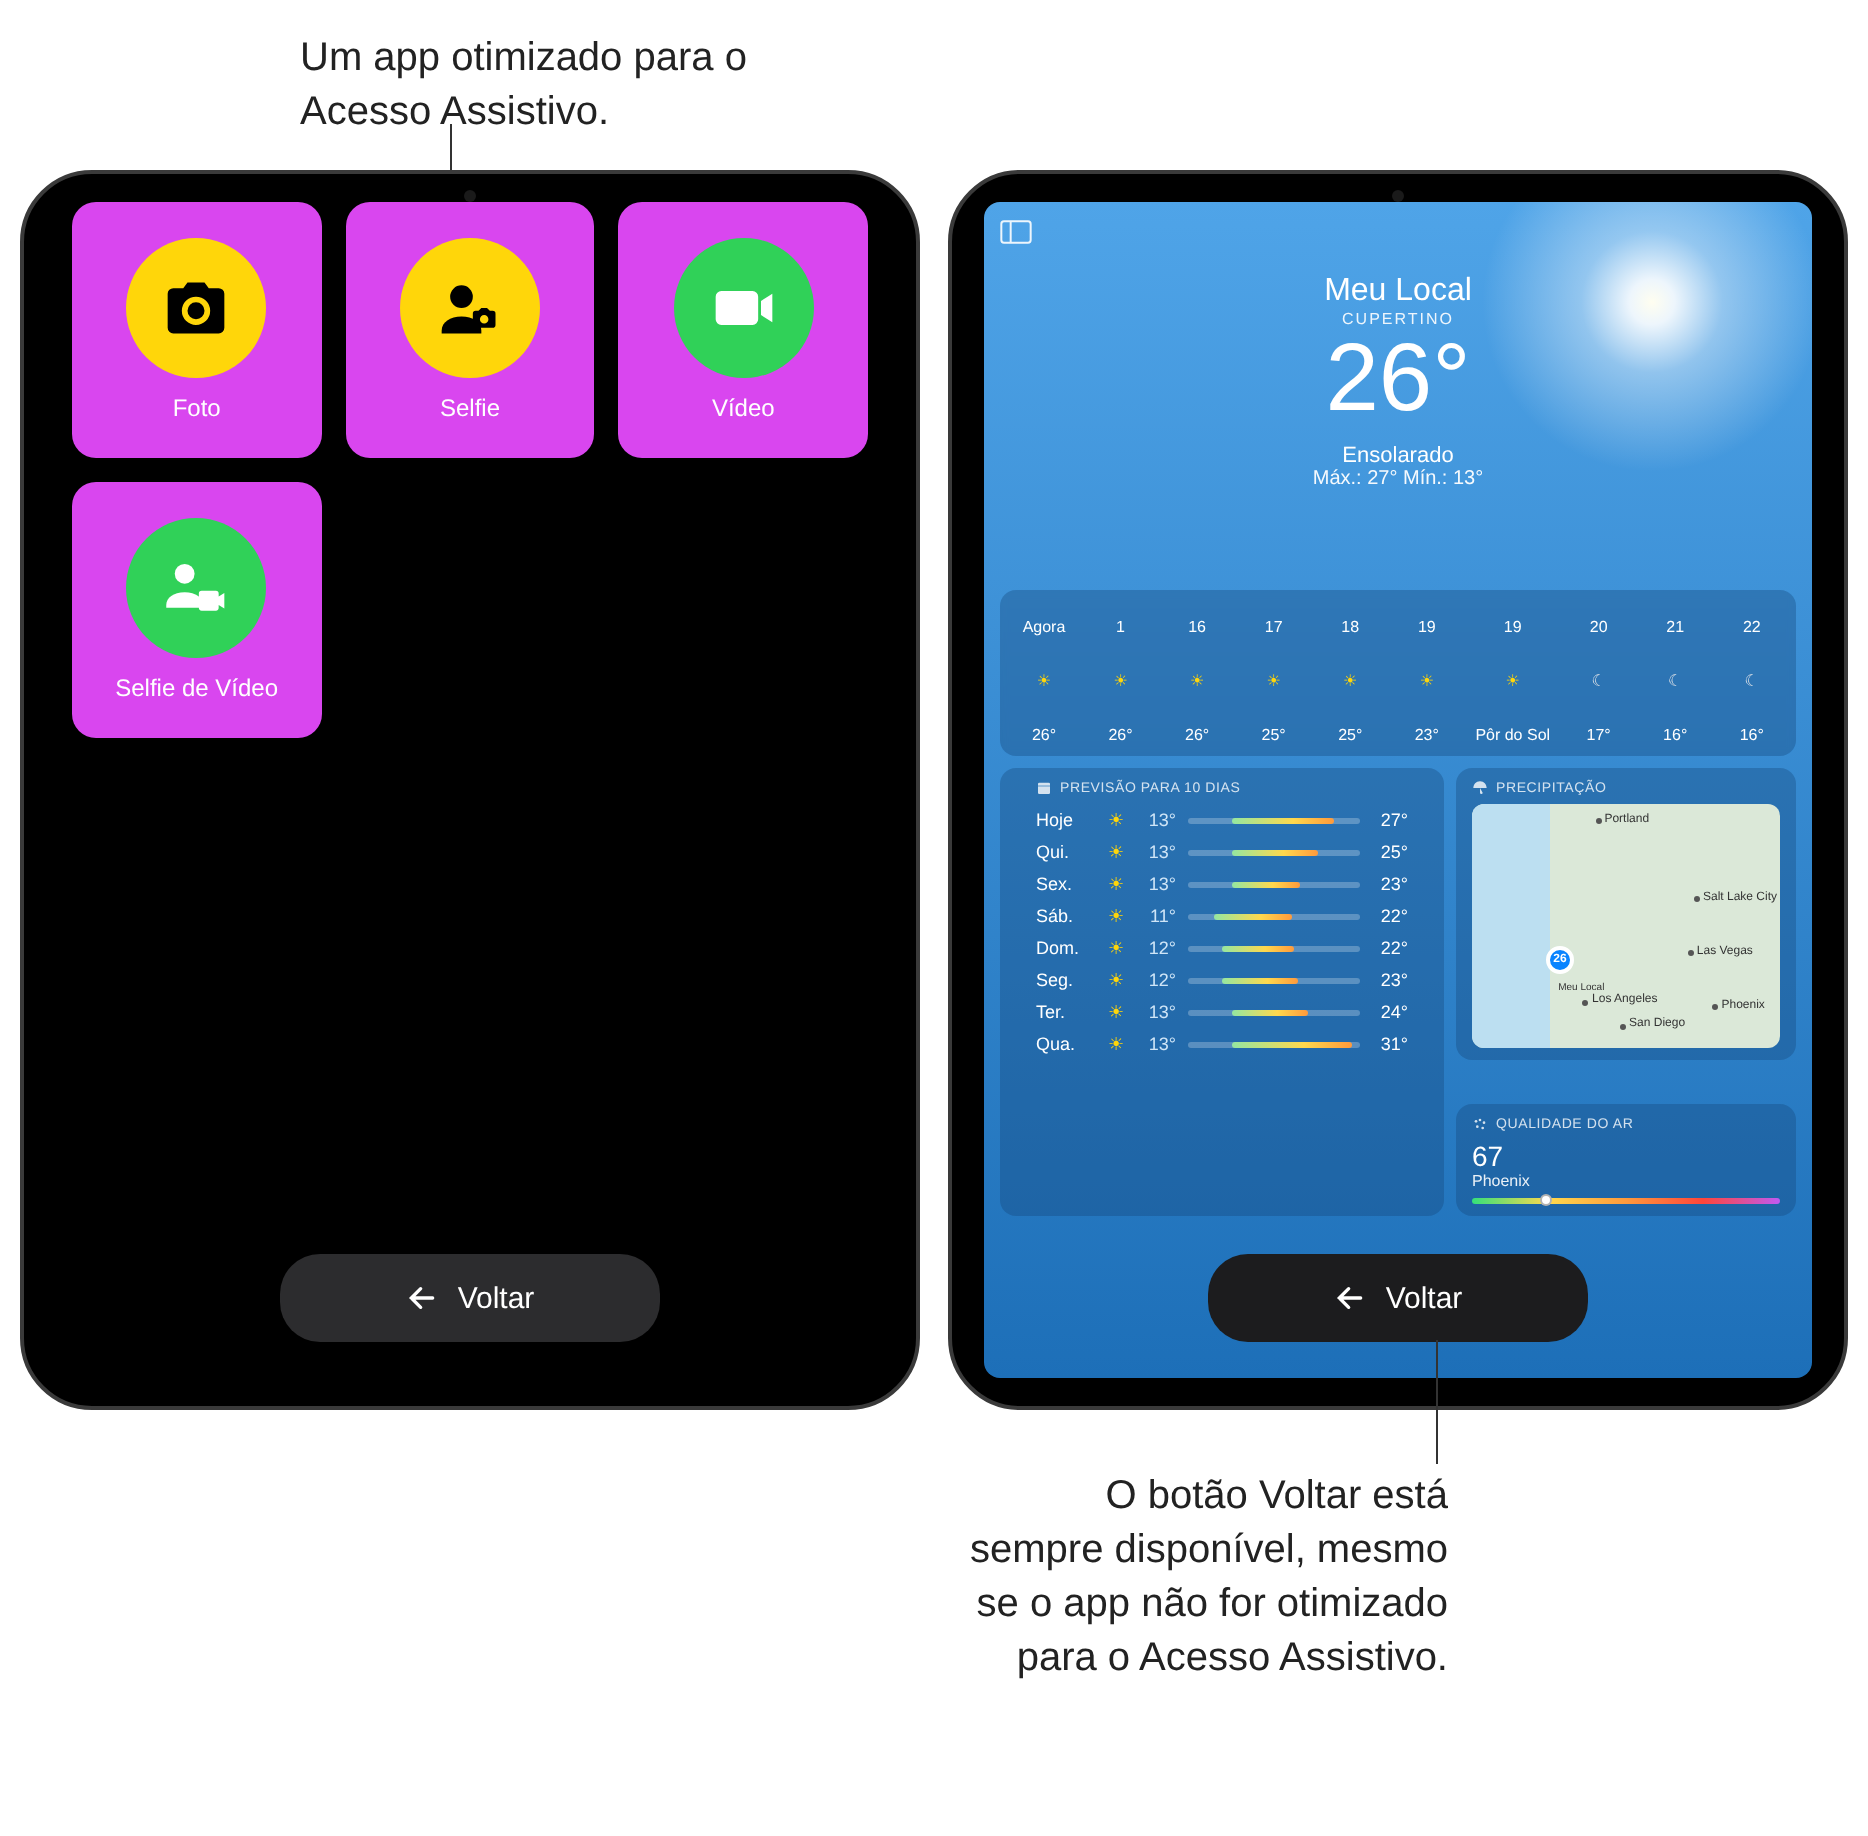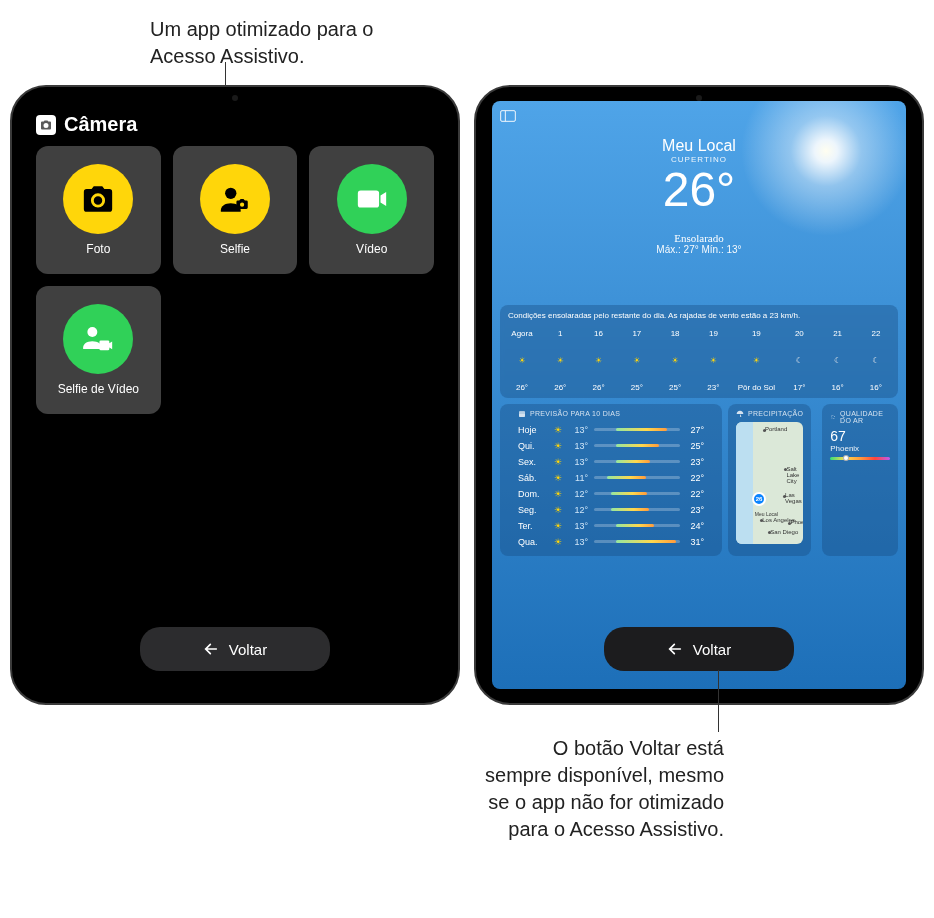--- a/index.html
+++ b/index.html
@@ -69,21 +69,21 @@
       font-size: 20px;
       font-weight: 600;
     }
     .cam-grid {
       display: grid;
       grid-template-columns: repeat(3, 1fr);
       gap: 12px;
       padding: 0 8px;
     }
     .cam-tile {
-      background: #404040;
+      background: #d946ef;
       border-radius: 12px;
       height: 128px;
       display: flex;
       flex-direction: column;
       align-items: center;
       justify-content: center;
       gap: 8px;
       cursor: pointer;
     }
     .cam-circle {
@@ -129,21 +129,21 @@
       border-radius: 50%;
     }
     .wx-top {
       text-align: center;
       padding-top: 36px;
       position: relative;
     }
     .wx-loc { font-size: 16px; font-weight: 500; }
     .wx-sub { font-size: 8px; letter-spacing: 1px; opacity: .9; }
     .wx-temp { font-size: 48px; font-weight: 200; line-height: 1; margin-top: 2px; }
-    .wx-cond { font-size: 11px; margin-top: 18px; font-family: Liberation Serif, serif; }
+    .wx-cond { font-size: 11px; margin-top: 8px; }
     .wx-range { font-size: 10px; opacity: .95; }
     .sidebar-icon {
       position: absolute;
       top: 8px; left: 8px;
       width: 16px; height: 14px;
       opacity: .9;
     }
     .wx-panel {
       background: rgba(20, 70, 120, 0.35);
       border-radius: 8px;
@@ -203,22 +203,22 @@
     }
     .bar span {
       position: absolute;
       height: 3px;
       border-radius: 2px;
       background: linear-gradient(90deg, #94e7a1 0%, #ffd84d 60%, #ff9a3c 100%);
     }
     .wx-side-col {
       width: 170px;
       display: flex;
-      flex-direction: row;
-      gap: 11px;
+      flex-direction: column;
+      gap: 22px;
     }
     .wx-precip, .wx-aq {
       background: rgba(20, 70, 120, 0.35);
       border-radius: 8px;
       padding: 6px 8px;
     }
     .wx-precip { flex: 1; }
     .map {
       height: 122px;
       background: #dbe8d8;
@@ -284,28 +284,20 @@
 </head>
 <body>
 
 <div class="callout" style="top:16px; left:150px; text-align:left; max-width:260px;">
   <span>Um app otimizado para o Acesso Assistivo.</span>
 </div>
 <div class="callout-line" style="left:225px; top:62px; width:1px; height:50px;"></div>
 
 <div class="ipad" style="top:85px; left:10px;">
   <div class="screen">
-    <div class="cam-header">
-      <div class="cam-icon-box">
-        <svg width="12" height="12" viewBox="0 0 24 24" fill="#5a5a5a">
-            <path d="M9 3l-1.5 2H4a2 2 0 00-2 2v12a2 2 0 002 2h16a2 2 0 002-2V7a2 2 0 00-2-2h-3.5L15 3H9zm3 5a5 5 0 110 10 5 5 0 010-10z"></path>
-          </svg>
-      </div>
-      <div class="title">Câmera</div>
-    </div>
     <div class="cam-grid">
 
       <div class="cam-tile">
         <div class="cam-circle yellow">
           <svg width="34" height="34" viewBox="0 0 24 24" fill="#000">
               <path d="M9 3l-1.5 2H4a2 2 0 00-2 2v12a2 2 0 002 2h16a2 2 0 002-2V7a2 2 0 00-2-2h-3.5L15 3H9zm3 5a5 5 0 110 10 5 5 0 010-10zm0 2a3 3 0 100 6 3 3 0 000-6z"></path>
             </svg>
         </div>
         <div class="cam-label">Foto</div>
       </div>
@@ -358,21 +350,20 @@
         <line x1="8" y1="1" x2="8" y2="17"></line>
       </svg>
     <div class="wx-top">
       <div class="wx-loc">Meu Local</div>
       <div class="wx-sub">CUPERTINO</div>
       <div class="wx-temp">26°</div>
       <div class="wx-cond">Ensolarado</div>
       <div class="wx-range">Máx.: 27° Mín.: 13°</div>
     </div>
     <div class="wx-panel" style="margin-top:50px;">
-      <div class="wx-summary">Condições ensolaradas pelo restante do dia. As rajadas de vento estão a 23 km/h.</div>
       <div class="wx-hourly" id="wx-hourly">
           <div class="hr">
             <div>Agora</div>
             <span class="sun-ic">☀</span>
             <div class="hi">26°</div>
           </div>
           <div class="hr">
             <div>1</div>
             <span class="sun-ic">☀</span>
             <div class="hi">26°</div>

